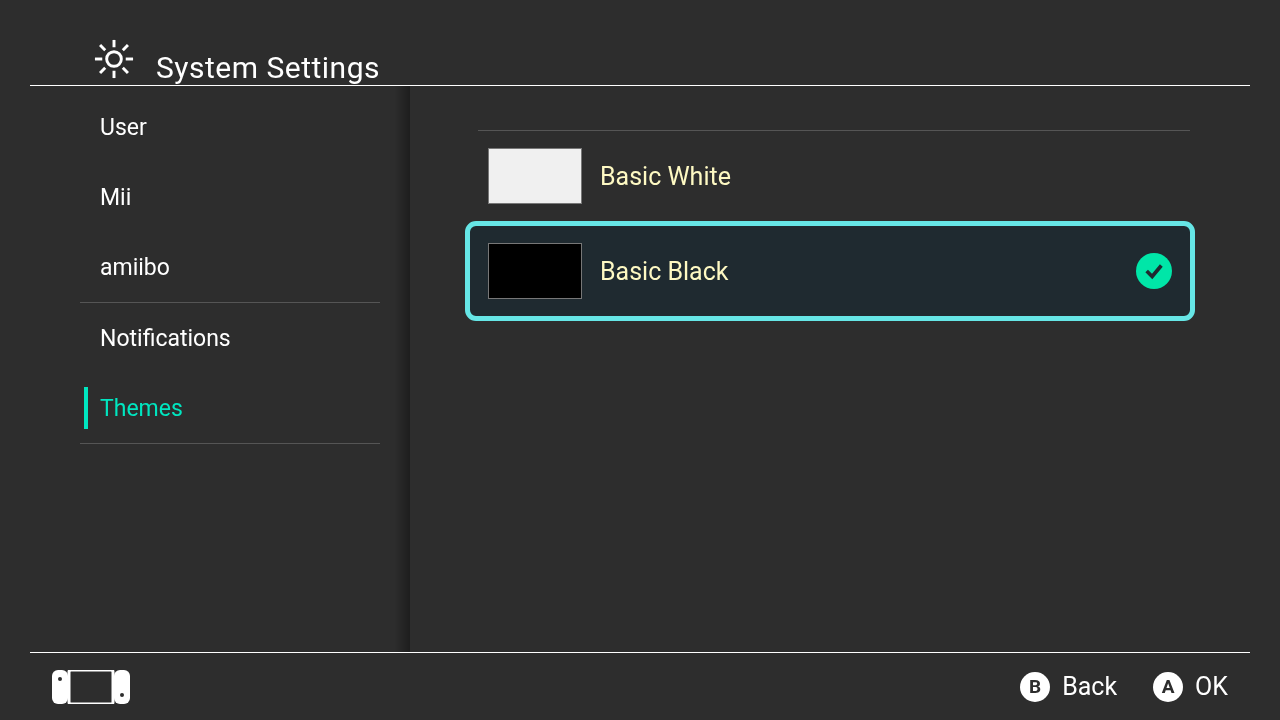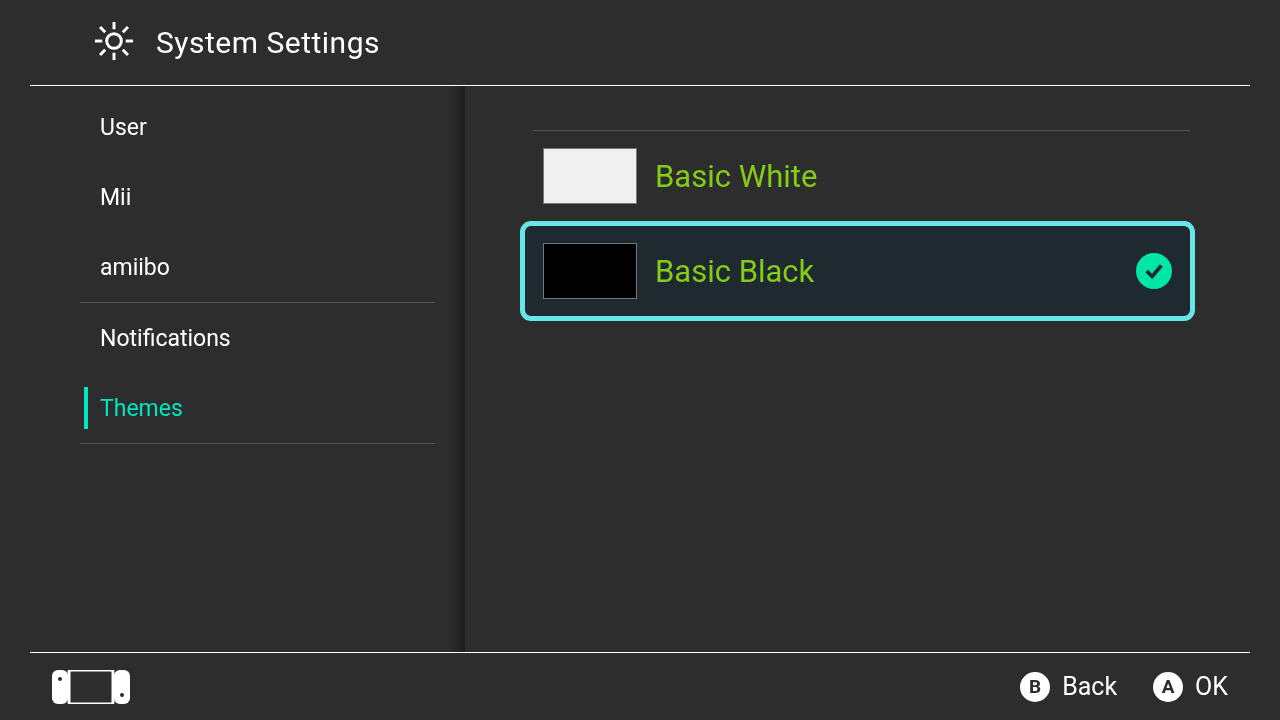--- a/index.html
+++ b/index.html
@@ -9,38 +9,38 @@
     color: #ffffff;
     font-family: -apple-system, "Segoe UI", Roboto, Arial, sans-serif;
     display: flex;
     flex-direction: column;
   }
 
   
   .header {
     height: 86px;
     display: flex;
-    align-items: center;
+    align-items: flex-end;
     padding: 0 30px 0 62px;
     border-bottom: 1px solid #ffffff;
     margin: 0 30px;
   }
   .header svg { width: 44px; height: 44px; fill: none; stroke: #ffffff; stroke-width: 4; }
   .page-title { font-size: 30px; font-weight: 400; margin-left: 20px; letter-spacing: .5px; }
 
   
   .body {
     flex: 1;
     display: flex;
     min-height: 0;
   }
 
   
   .sidebar {
-    width: 465px;
+    width: 410px;
     position: relative;
     padding-top: 6px;
   }
   .sidebar::after {
     content: '';
     position: absolute;
     top: 0;
     bottom: 0;
     right: 0;
     width: 16px;
@@ -99,24 +99,24 @@
   }
   .swatch {
     width: 94px;
     height: 56px;
     border: 1px solid #777;
     flex-shrink: 0;
   }
   .swatch.white { background: #f0f0f0; }
   .swatch.black { background: #000000; }
   .theme-label {
-    font-size: 31px;
+    font-size: 25px;
     margin-left: 18px;
     flex: 1;
-    color: #84cc16;
+    color: #fef9c3;
   }
   .check {
     width: 36px;
     height: 36px;
     border-radius: 50%;
     background: #00e6a8;
     display: flex;
     align-items: center;
     justify-content: center;
     flex-shrink: 0;

